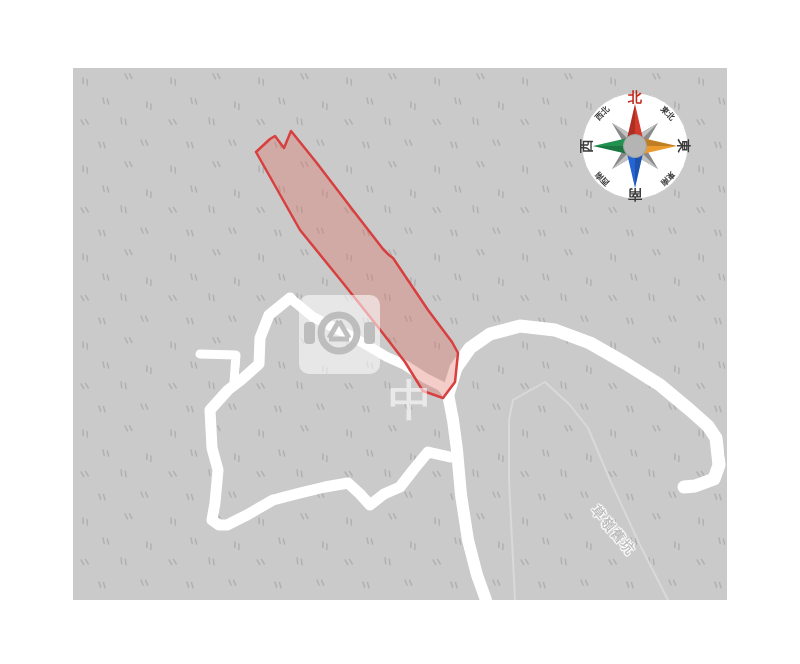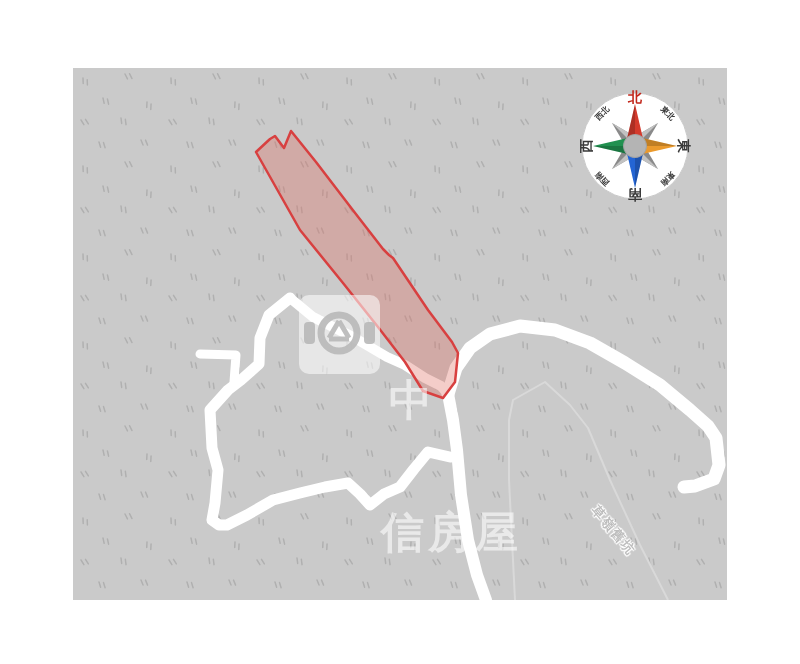--- a/index.html
+++ b/index.html
@@ -81,21 +81,20 @@
       </g>
       <g fill="#b9b9b9" opacity="0.9">
         <rect x="5" y="27" width="11" height="22" rx="4"></rect>
         <rect x="65" y="27" width="11" height="22" rx="4"></rect>
       </g>
     </svg>
   </div>
 
   <div class="wm-text">
     <div class="l1">中</div>
-    <div class="l2">信房屋</div>
   </div>
 
   <div class="road-label">草嶺舊坑</div>
 </div>
 
 <div class="compass">
   <svg width="128" height="128" viewBox="0 0 128 128">
     <circle cx="64" cy="64" r="53" fill="#ffffff" stroke="#c9c9c9" stroke-width="1"></circle>
 
     <g>

